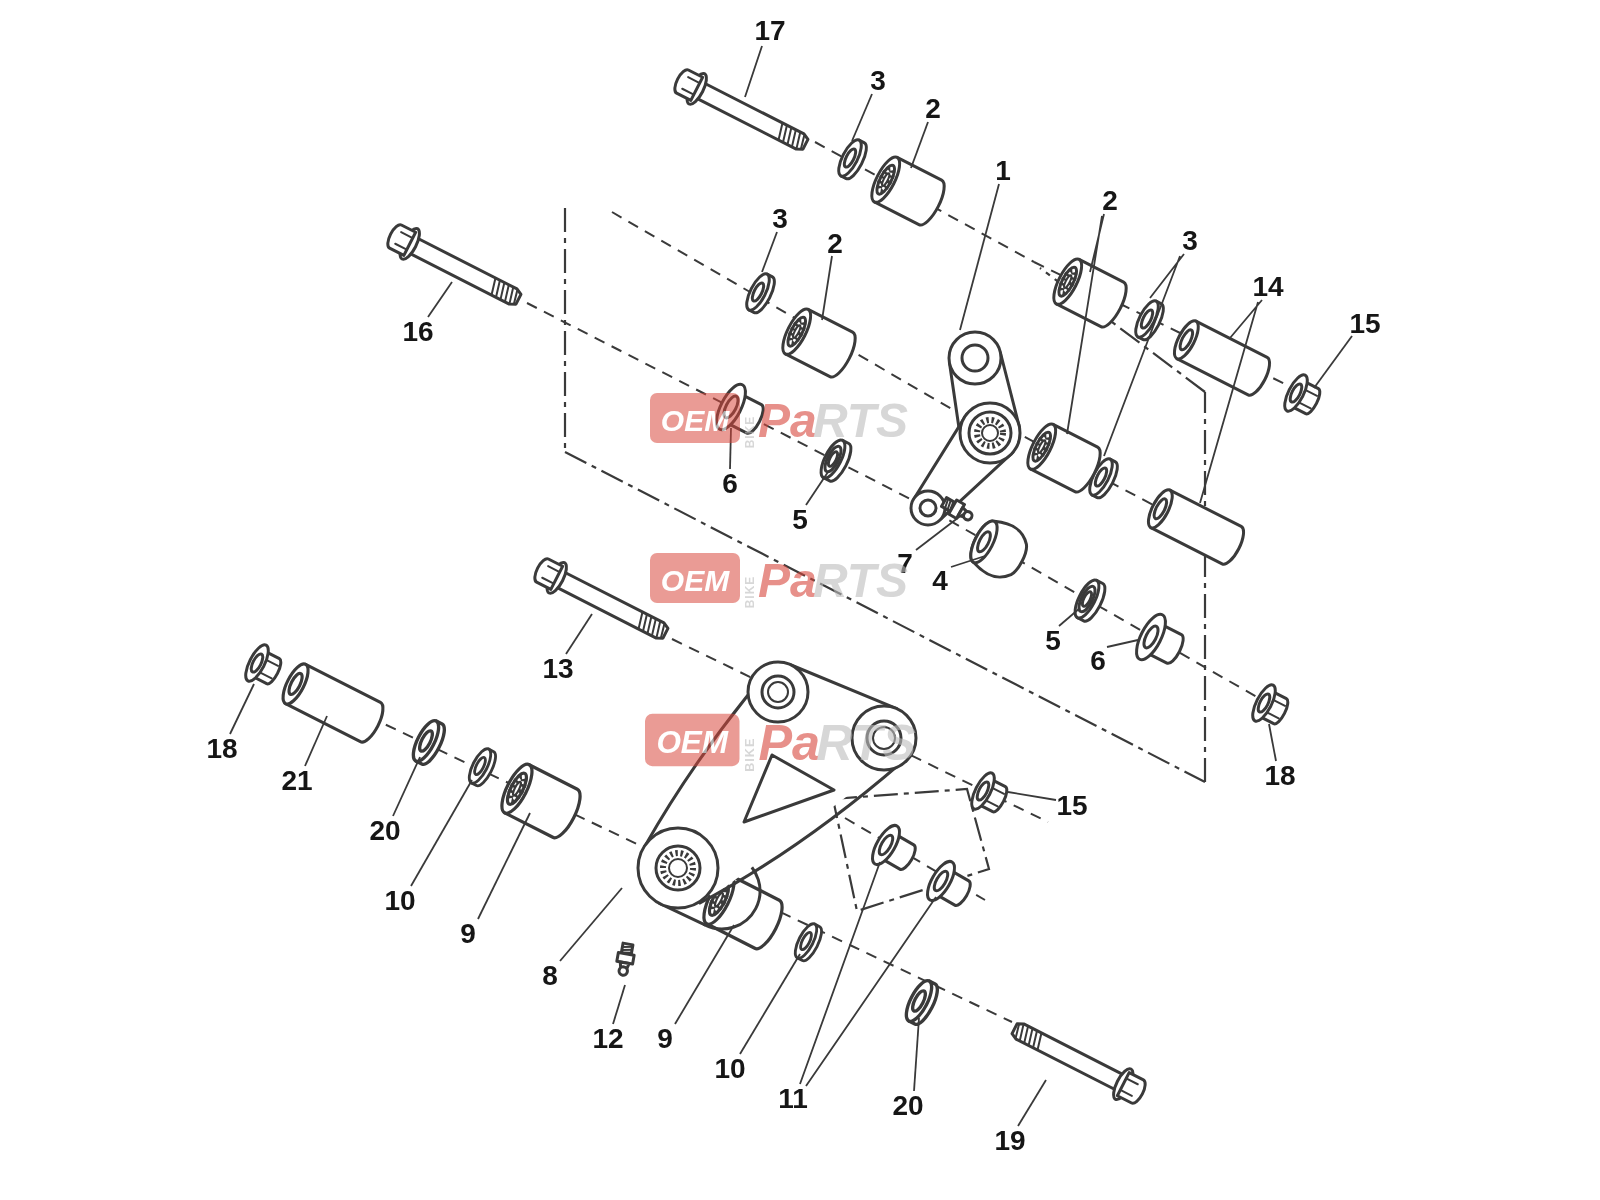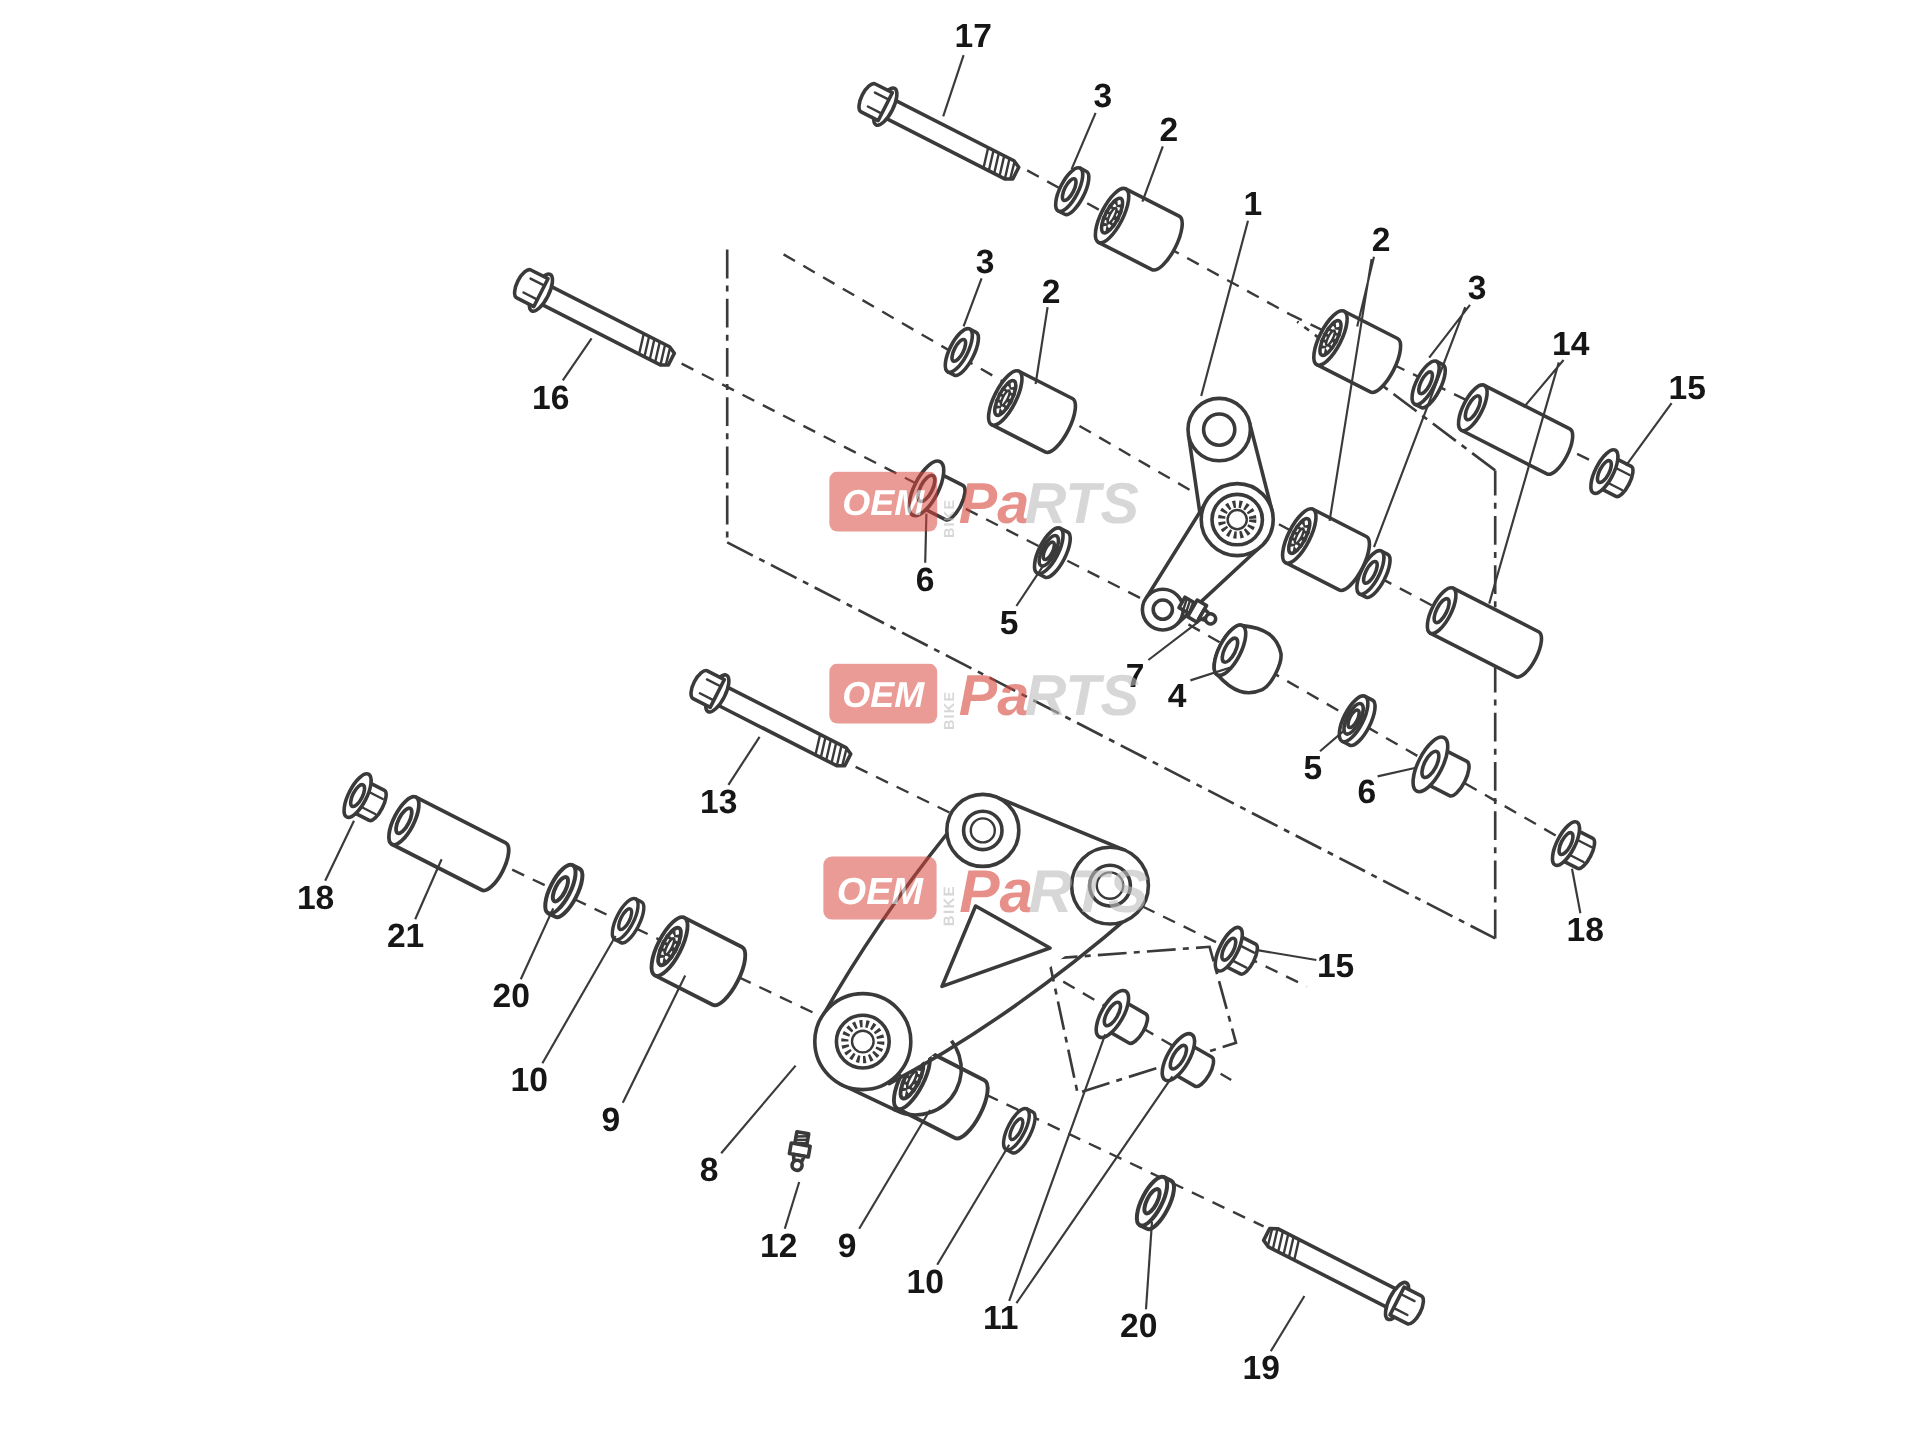--- a/index.html
+++ b/index.html
@@ -1,16 +1,16 @@
 <!DOCTYPE html>
 <html><head>
 <meta charset="utf-8">
 <style>
   html,body { margin:0; padding:0; background:#fff; }
-  .stage { width:1356px; height:1200px; position:relative;margin-left:41px; }
+  .stage { width:1356px; height:1200px; position:relative; }
   svg { display:block; }
 
   
   .p   { fill:#ffffff; stroke-width:3; stroke-linecap:round; stroke-linejoin:round; }
   .ln  { fill:none;    stroke-width:3; stroke-linecap:round; stroke-linejoin:round; }
   .fac { fill:none;    stroke-width:2; stroke-linecap:round; }
   .web { fill:#ffffff; stroke:none; }
   .knurl { fill:none; stroke-width:6; stroke-dasharray:2.4 2.8; }
   .thin  { fill:none; stroke-width:1.8; }
   .axis  { fill:none; stroke-width:2;   stroke-dasharray:11 8; }

